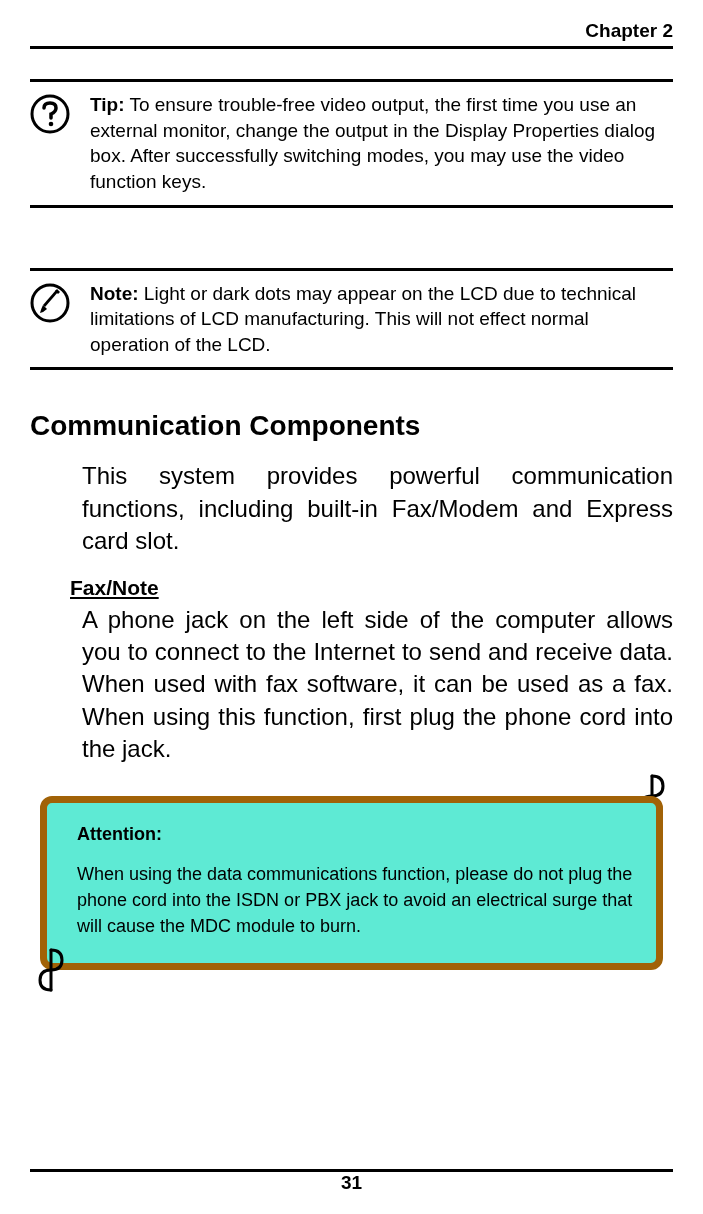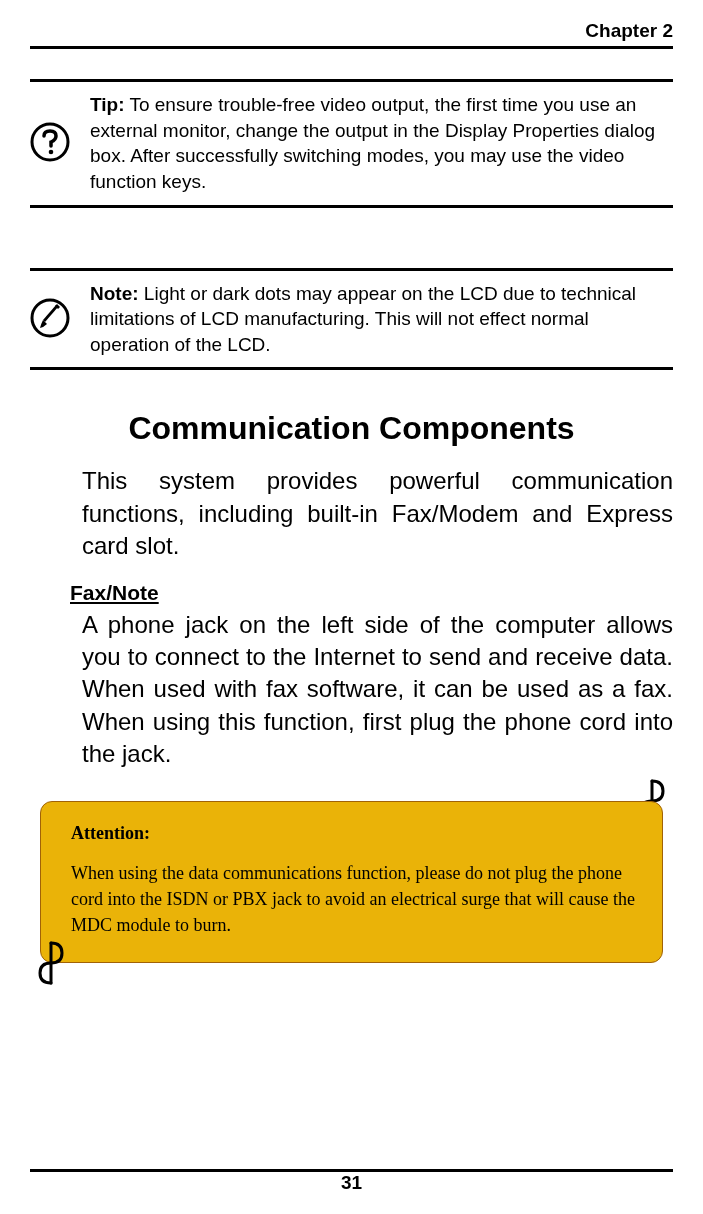--- a/index.html
+++ b/index.html
@@ -22,65 +22,64 @@
       border-bottom: 3px solid #000;
       padding-bottom: 4px;
       margin-bottom: 30px;
     }
     .callout {
       border-top: 3px solid #000;
       border-bottom: 3px solid #000;
       padding: 10px 0;
       margin-bottom: 60px;
       display: flex;
-      align-items: center;
+      align-items: flex-start;
       gap: 20px;
     }
     .callout-icon {
       flex-shrink: 0;
       margin-top: 2px;
     }
     .callout-text {
       font-size: 19px;
       line-height: 1.35;
     }
     .callout-label {
       font-weight: bold;
     }
     .section-heading {
-      font-size: 32px;
+      font-size: 28px;
       font-weight: bold;
       margin-bottom: 18px;
-      text-align: center;
     }
     .body-text {
       font-size: 24px;
       line-height: 1.35;
       text-align: justify;
       margin: 0 0 18px 52px;
     }
     .sub-heading {
       font-size: 21px;
       font-weight: bold;
       text-decoration: underline;
       margin: 0 0 4px 40px;
     }
     .scroll-box {
       position: relative;
       margin: 30px 10px 0 10px;
     }
     .scroll-inner {
-      border: 1px solid #a16207;
+      border: 7px solid #a16207;
       border-radius: 12px;
       padding: 18px 20px 24px 30px;
-      font-family: Liberation Serif, serif;
+      font-family: Liberation Sans, sans-serif;
       font-size: 18px;
       line-height: 1.45;
       position: relative;
-      background: #eab308;
+      background: #5eead4;
     }
     .scroll-label {
       font-weight: bold;
       margin-bottom: 14px;
     }
     .curl {
       position: absolute;
       width: 30px;
       height: 44px;
     }

